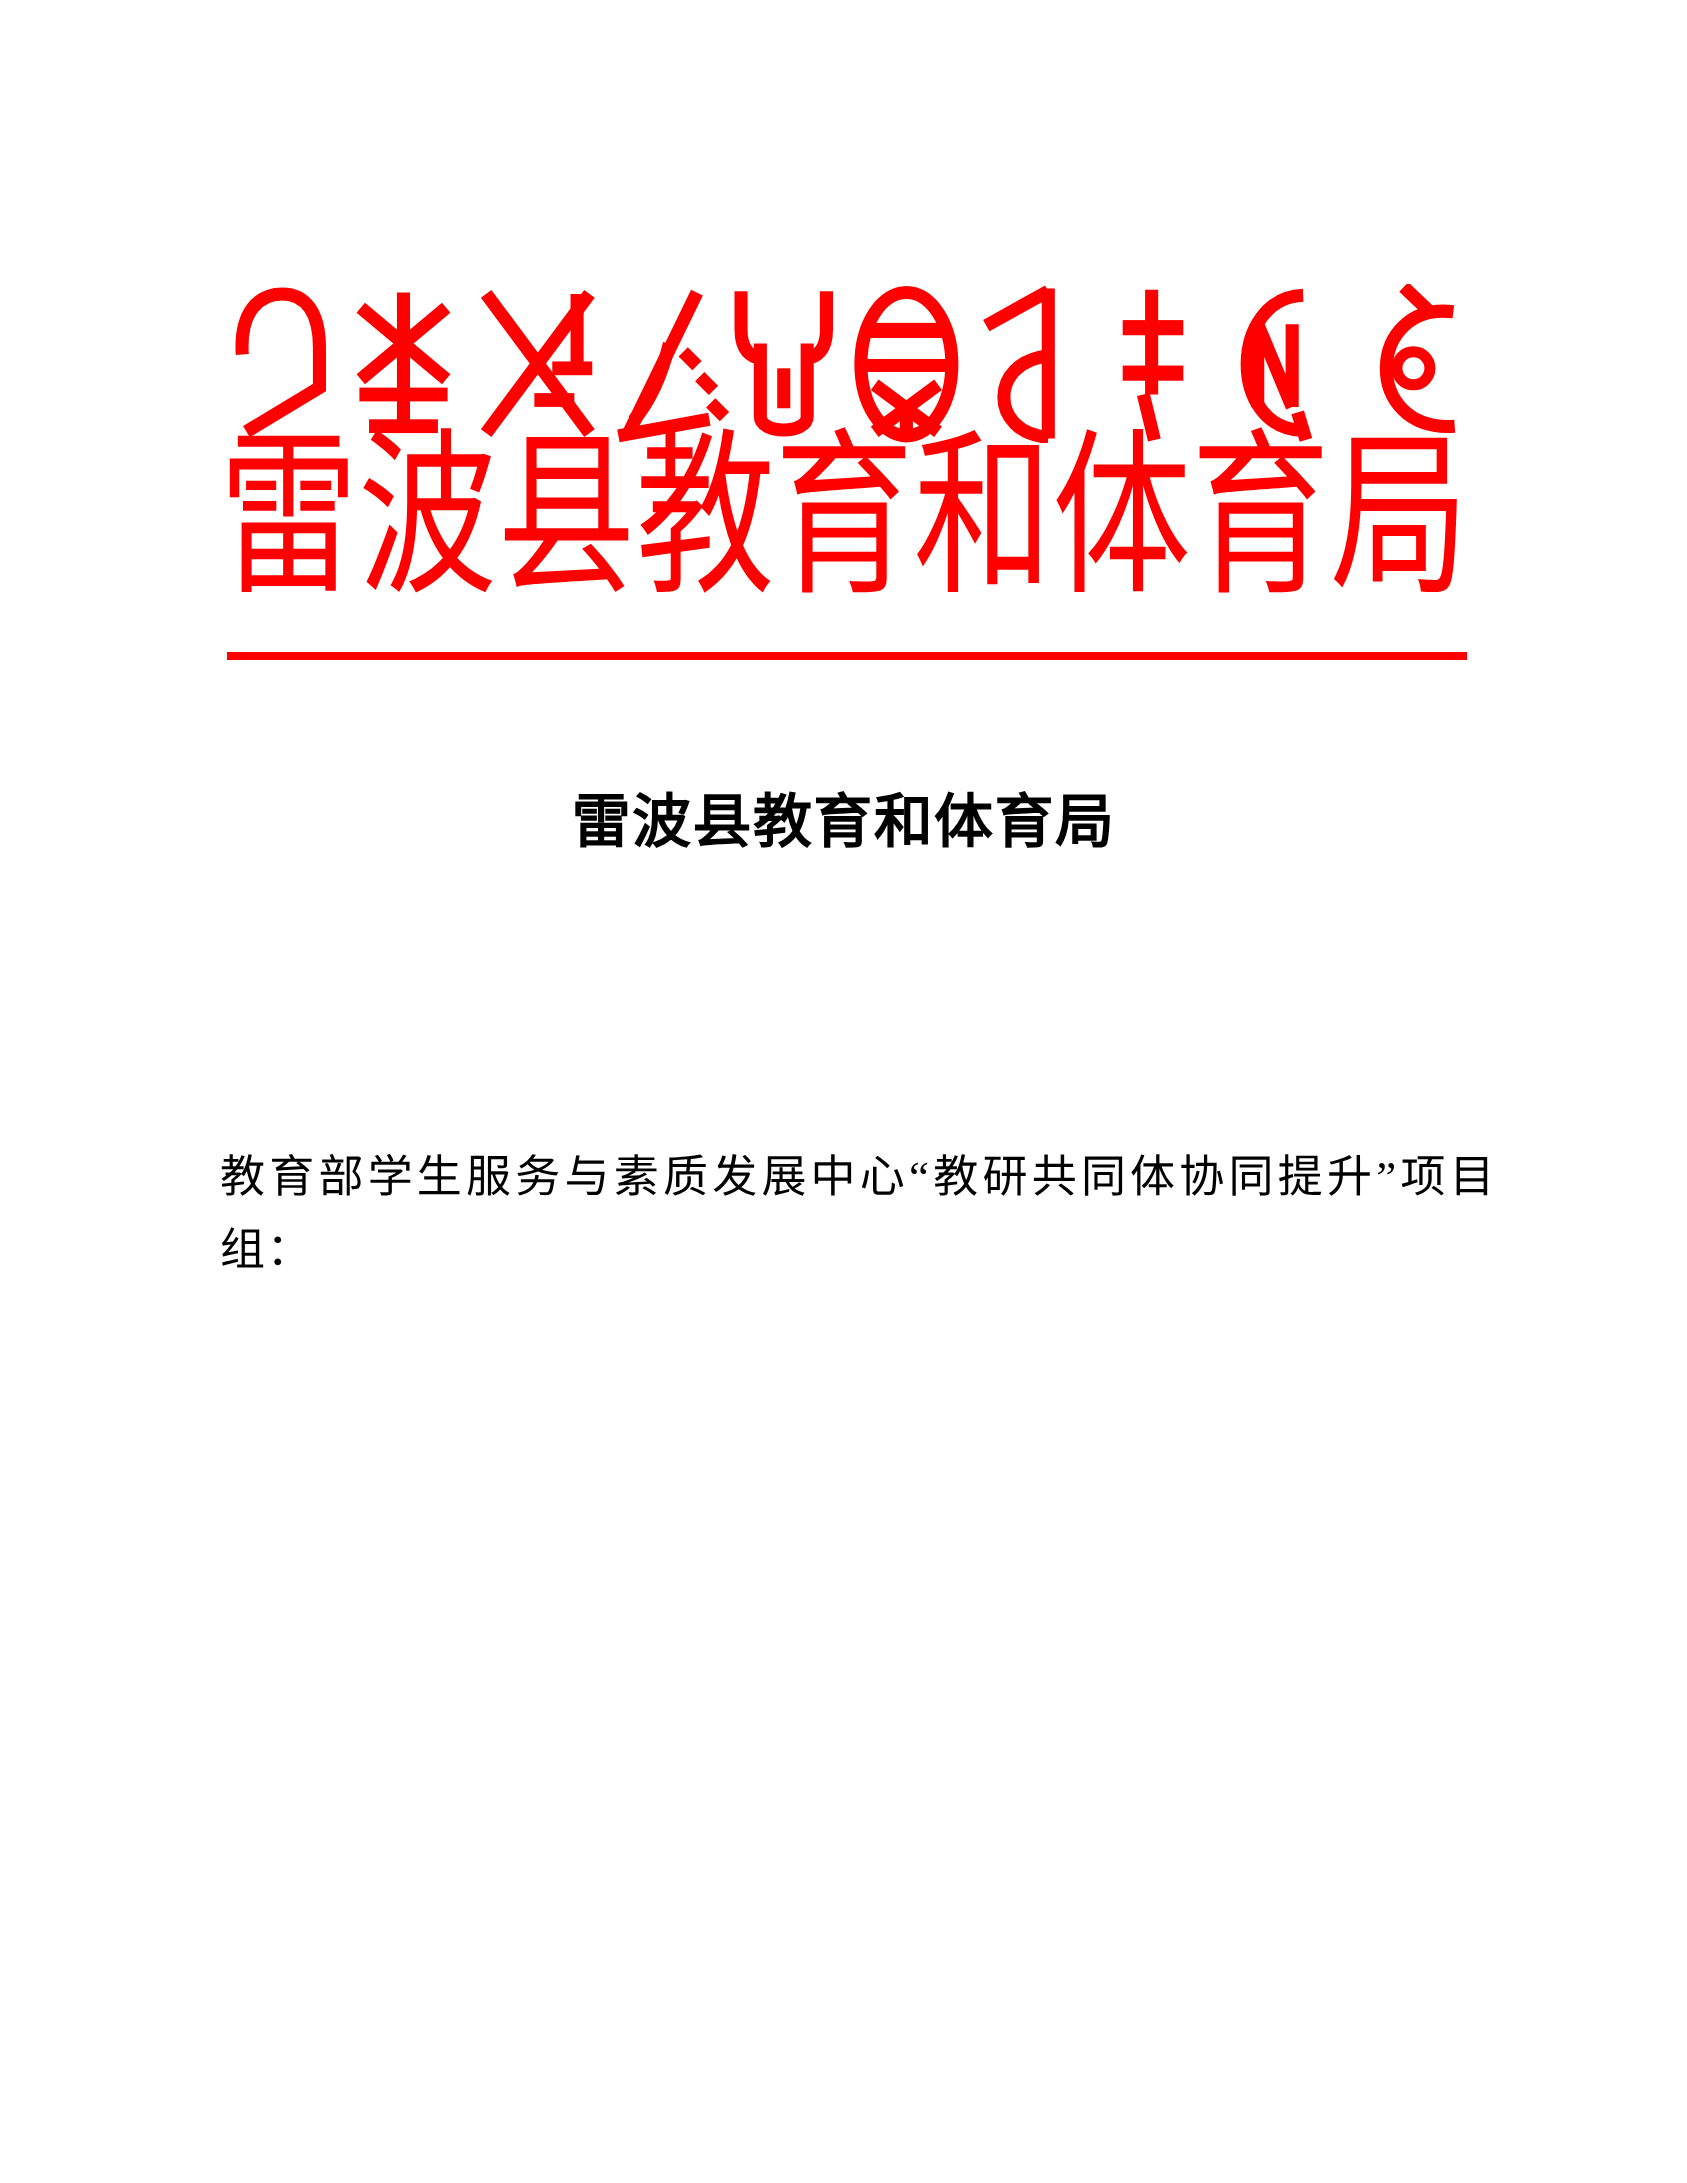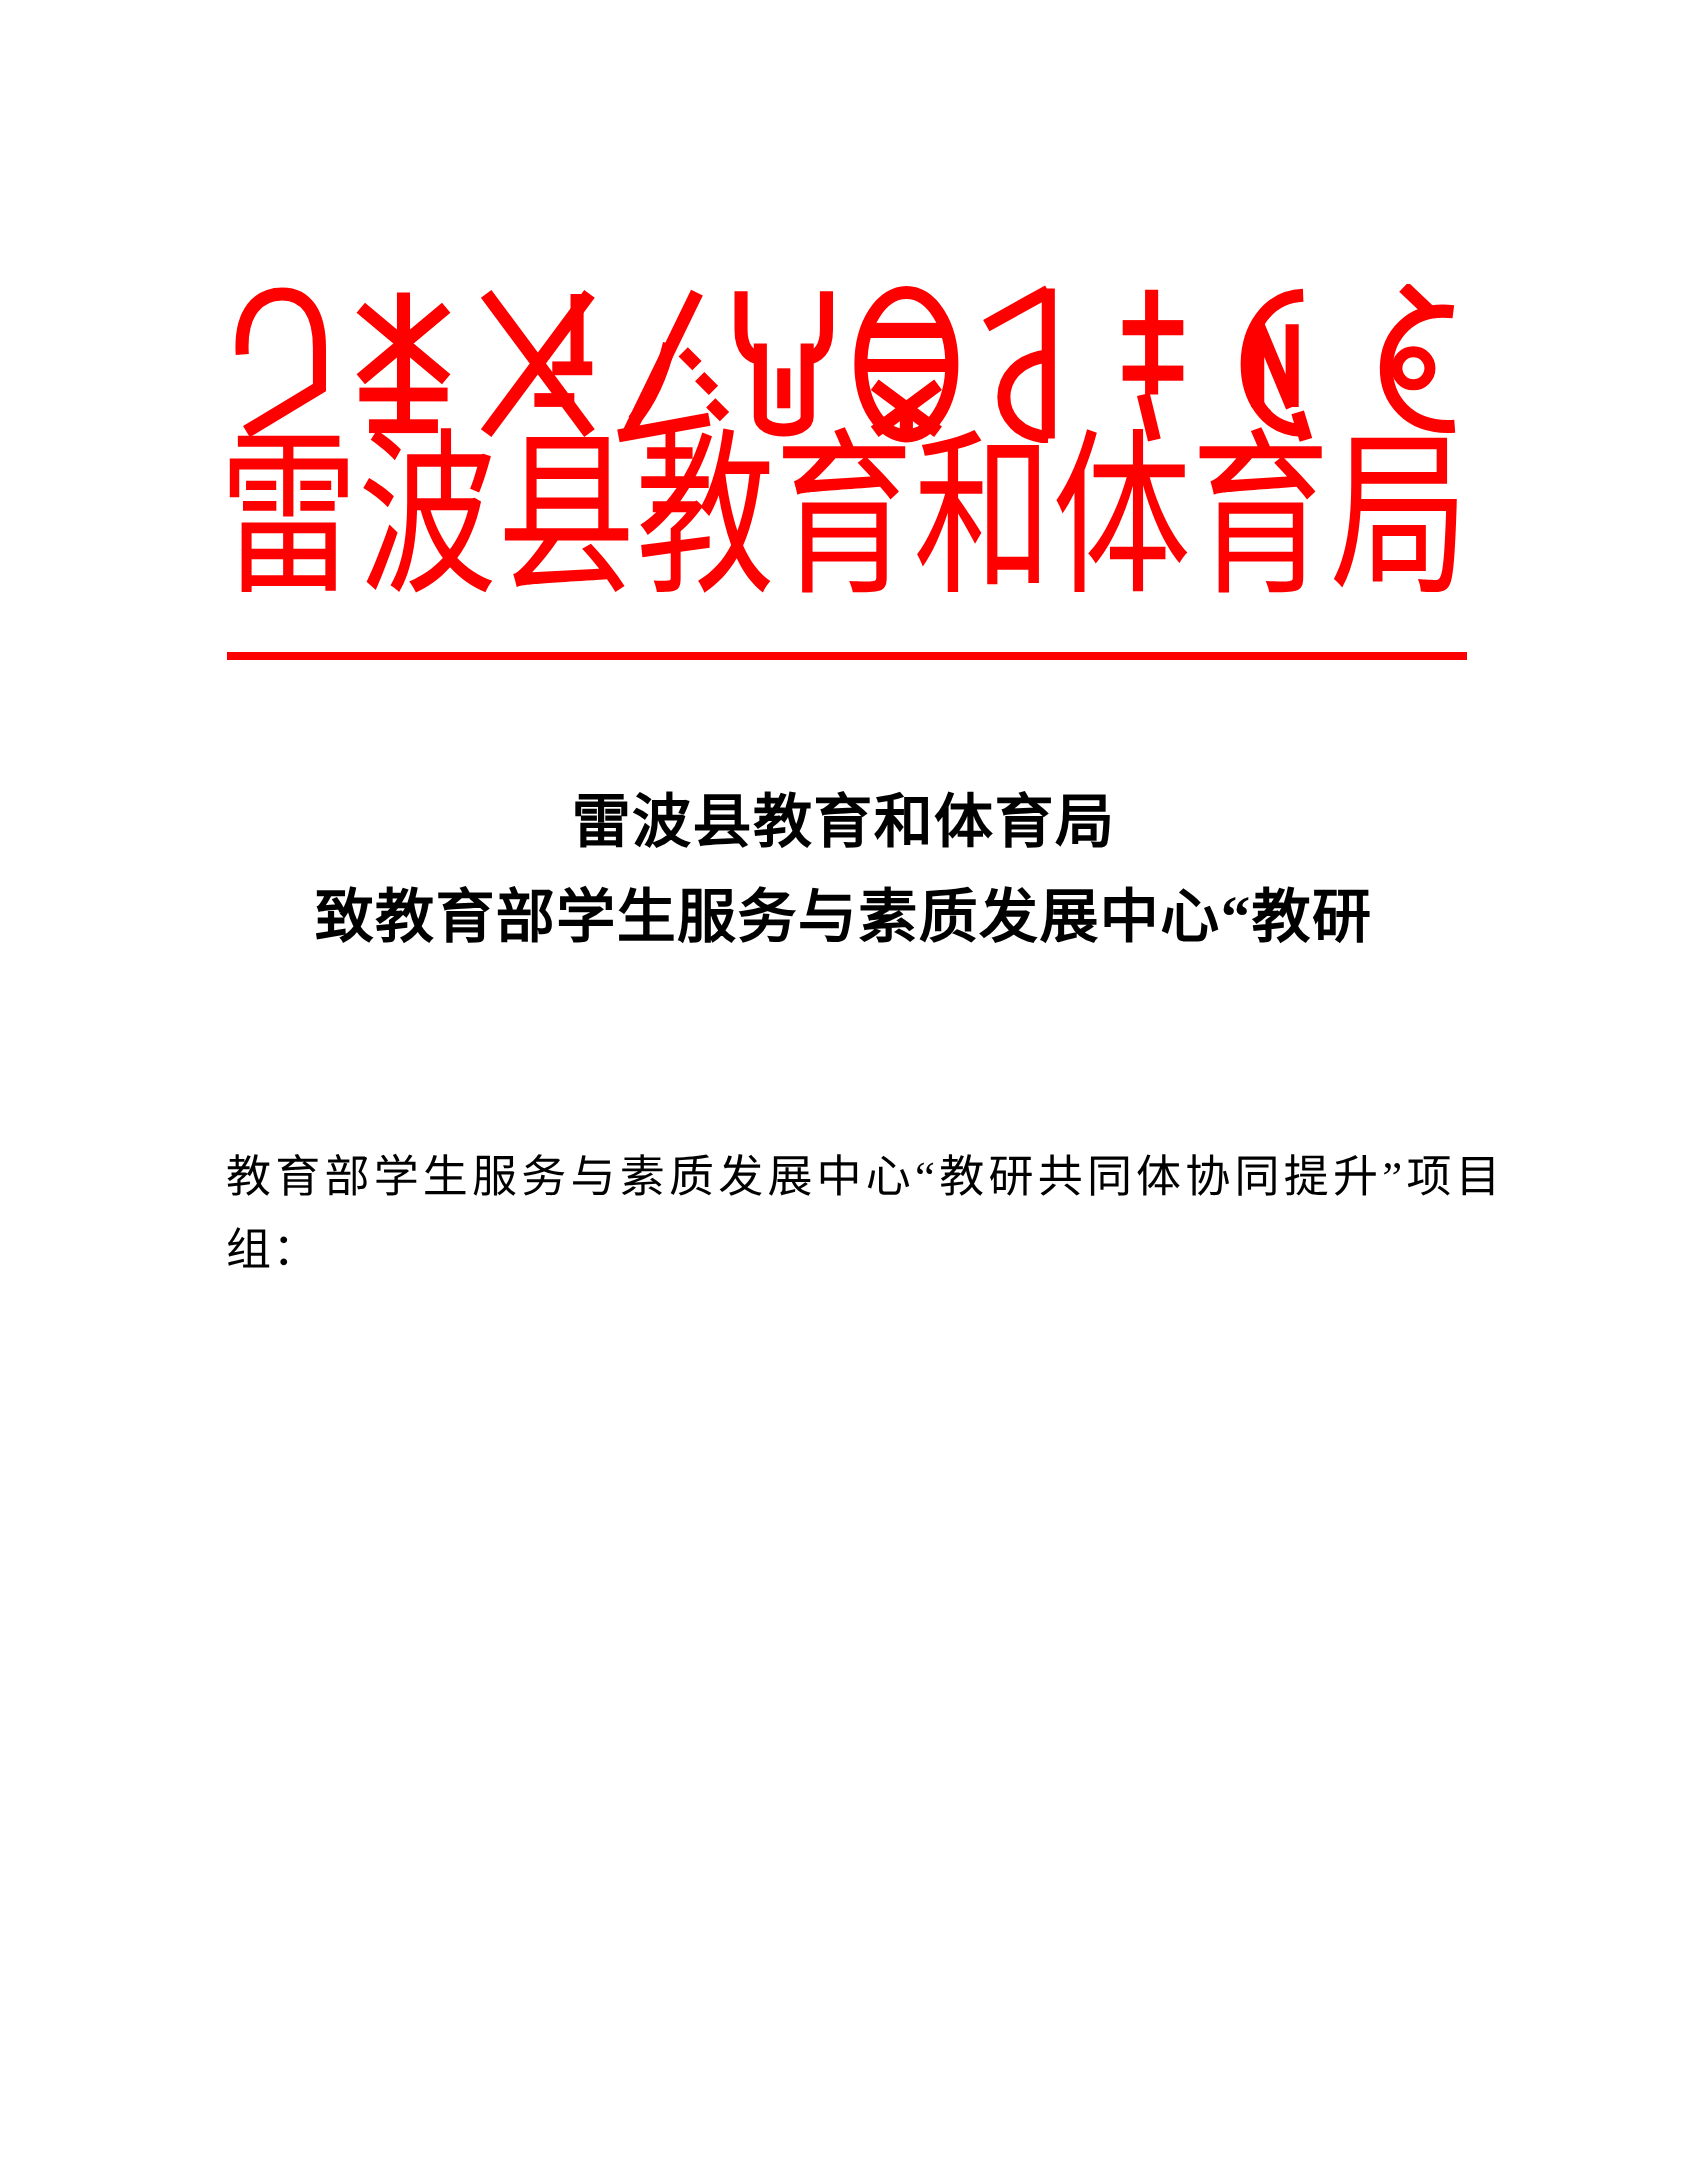--- a/index.html
+++ b/index.html
@@ -55,21 +55,21 @@
     text-align: center;
     font-size: 59px;
     line-height: 95px;
     font-weight: 700;
     letter-spacing: 1.4px;
     color: var(--text-black);
   }
   .letter-title .title-line { display: block; }
   .letter-body {
     position: absolute;
-    left: 226px;
+    left: 220px;
     top: 1141px;
     width: 1276px;
     font-size: 45px;
     line-height: 73px;
     letter-spacing: 1.4px;
     text-align: justify;
     text-justify: inter-character;
     color: var(--text-black);
   }
   .letter-body p { margin: 0; }
@@ -147,21 +147,20 @@
       <path d="M1714,4 L1756,44"></path>
     </g>
   </svg>
 
   <div class="org-name">雷波县教育和体育局</div>
 
   <div class="letterhead-rule"></div>
 
   <h1 class="letter-title">
     <span class="title-line">雷波县教育和体育局</span>
-    <span class="title-line">致教育部学生服务与素质发展中心“教研</span>
   </h1>
 
   <div class="letter-body">
     <p>教育部学生服务与素质发展中心“教研共同体协同提升”项目组：</p>
   </div>
 
 </div>
 
 
 </body></html>

